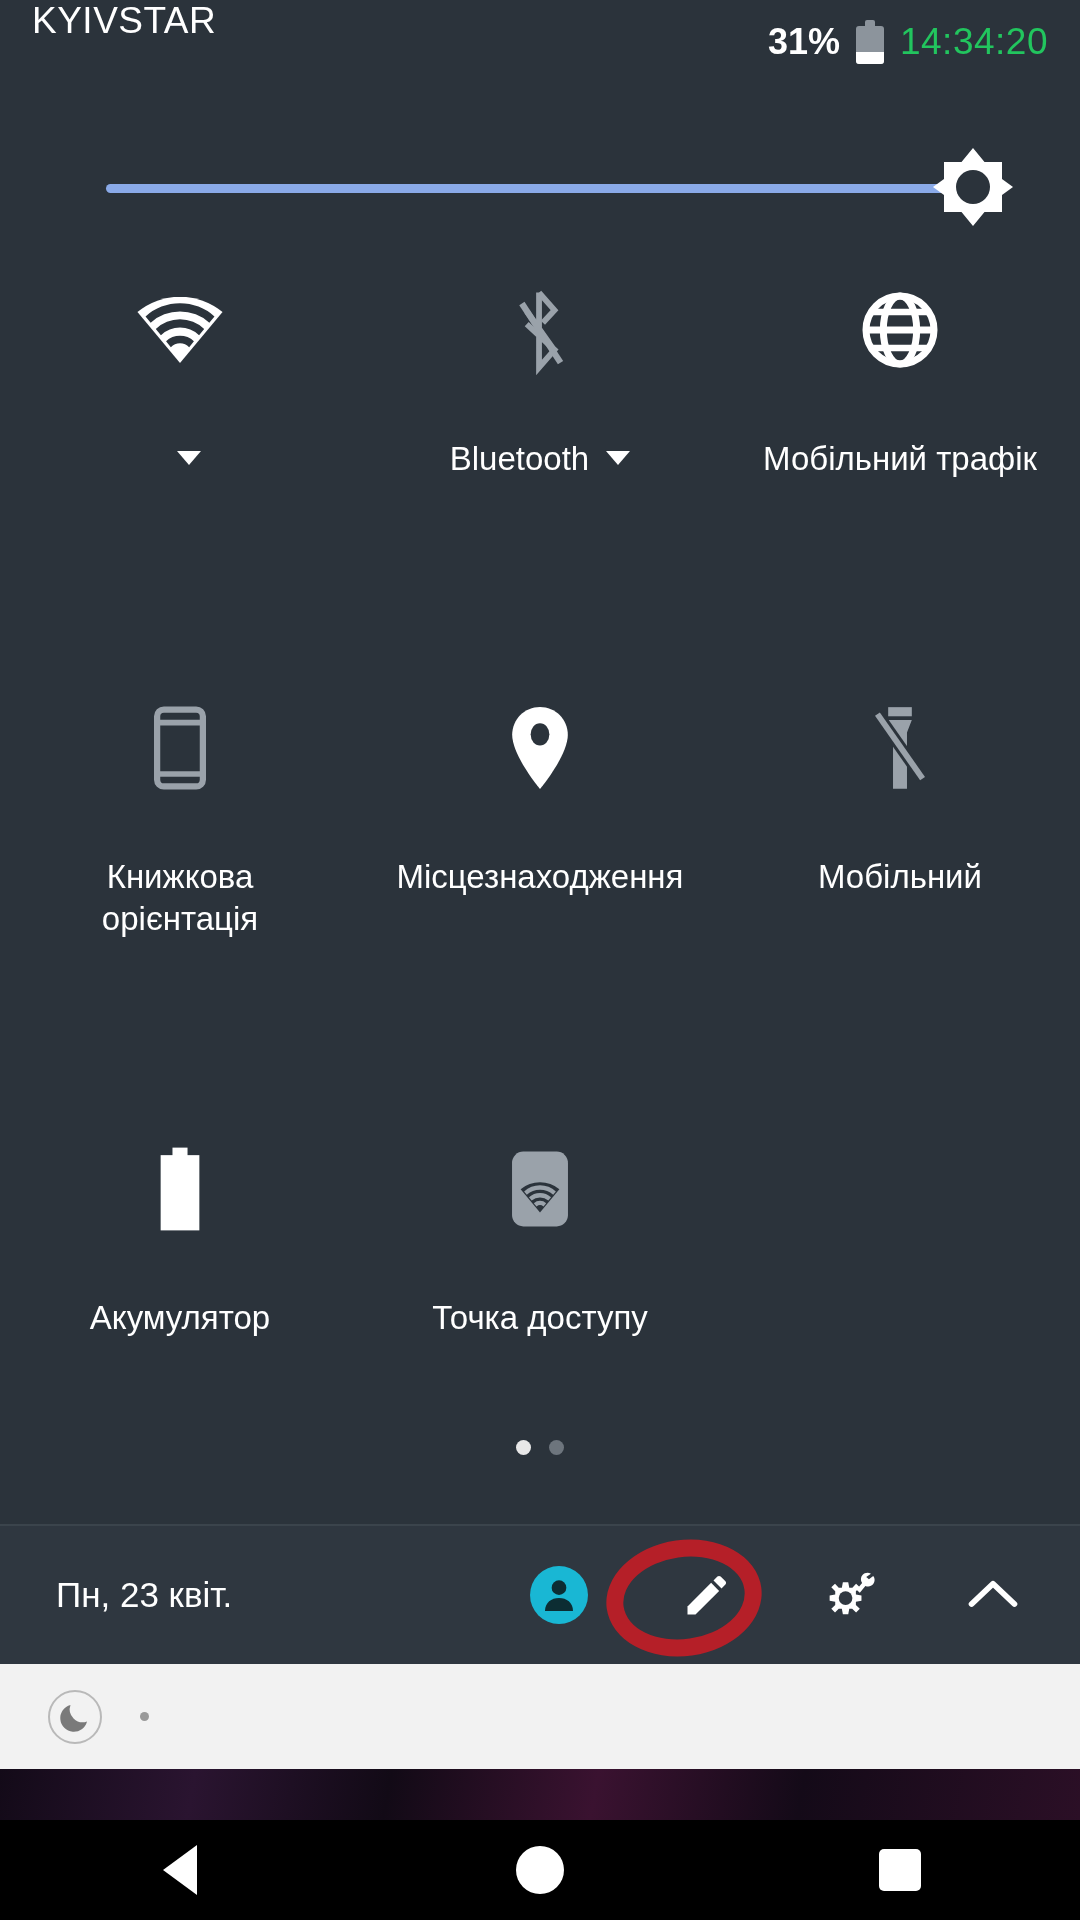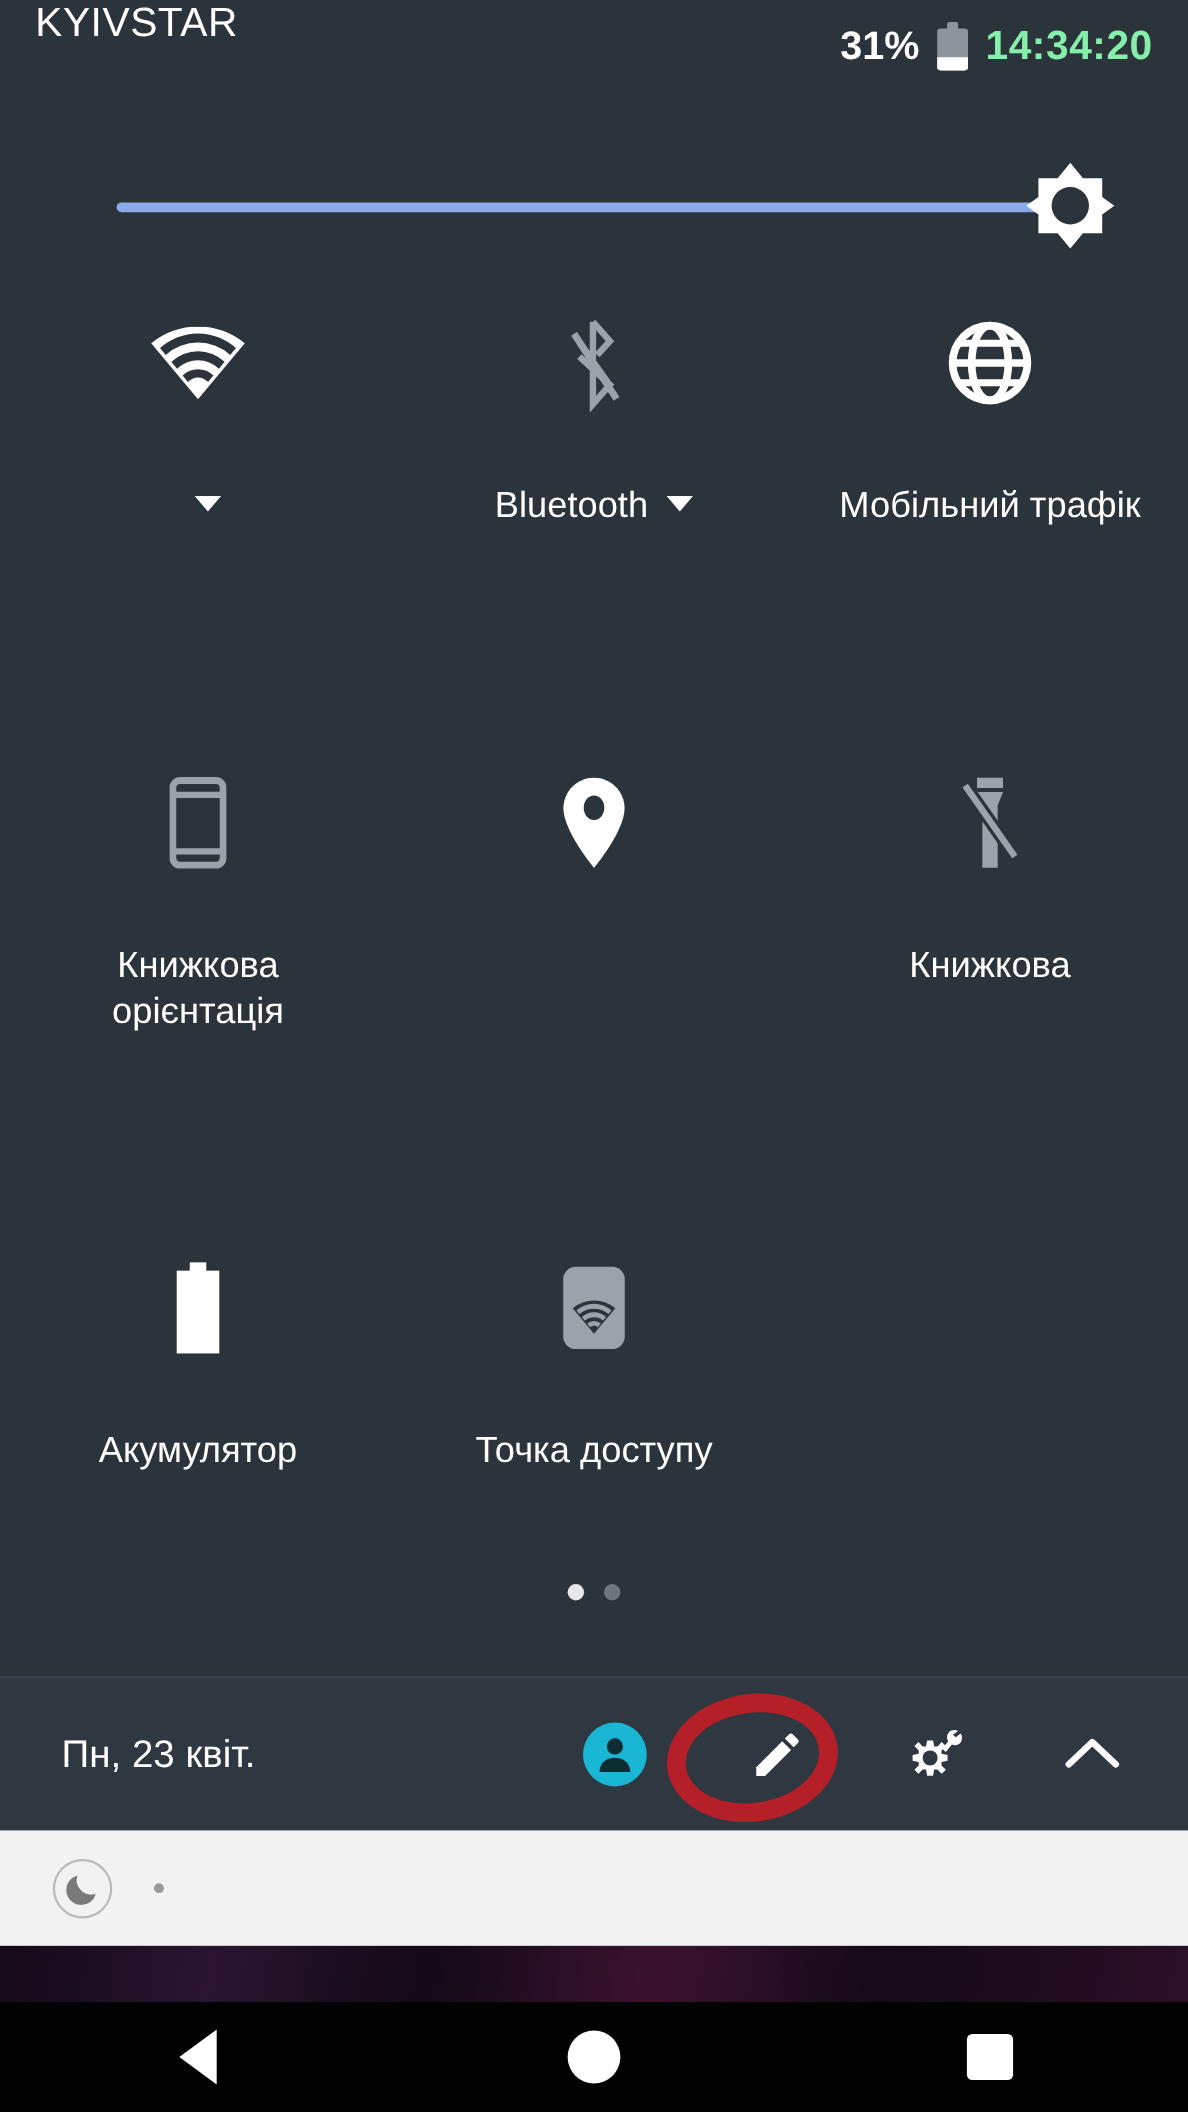--- a/index.html
+++ b/index.html
@@ -44,21 +44,21 @@
   .batt-glyph .cap {
     position:absolute; left:9px; top:0;
     width:10px; height:8px;
     background:#8c949c; border-radius:2px 2px 0 0;
   }
   .batt-glyph .fill {
     position:absolute; left:0; bottom:0;
     width:28px; height:12px;
     background:#ffffff; border-radius:0 0 3px 3px;
   }
-  .clock { font-size:37px; font-weight:700; color:#86efac; letter-spacing:0.5px; }
+  .clock { font-size:37px; font-weight:400; color:#22c55e; letter-spacing:0.5px; }
 
   
   .brightness-row {
     position:absolute; top:152px; left:0;
     width:1080px; height:80px;
   }
   .bright-track {
     position:absolute; left:106px; top:32px;
     width:862px; height:9px;
     background:#8aaae8; border-radius:5px;
@@ -291,33 +291,36 @@
         </div>
       </div>
 
       <div class="tile">
         <div class="tile-icon">
           <svg width="62" height="86" viewBox="0 0 24 34" xmlns="http://www.w3.org/2000/svg">
             <path fill="#ffffff" d="M12 0.8 C5.9 0.8 1.0 5.7 1.0 11.8 C1.0 20.1 12 33.2 12 33.2 C12 33.2 23 20.1 23 11.8 C23 5.7 18.1 0.8 12 0.8 Z"></path>
             <ellipse cx="12" cy="11.6" rx="3.7" ry="4.4" fill="#2b333b"></ellipse>
           </svg>
         </div>
+        <div class="tile-label-wrap">
+          <div class="tile-label">Місцезнаходження</div>
+        </div>
       </div>
 
       <div class="tile">
         <div class="tile-icon">
           <svg width="54" height="86" viewBox="0 0 20 32" xmlns="http://www.w3.org/2000/svg">
             <path fill="#9aa2aa" d="M5.6 0.8 H14.4 V4.2 H5.6 Z"></path>
             <path fill="#9aa2aa" d="M5.6 5.6 H14.4 L12.6 10.2 V31.2 H7.4 V10.2 Z"></path>
             <line x1="1.6" y1="3.4" x2="18.4" y2="27.4" stroke="#2b333b" stroke-width="4.4"></line>
             <line x1="1.6" y1="3.4" x2="18.4" y2="27.4" stroke="#9aa2aa" stroke-width="2.2"></line>
           </svg>
         </div>
         <div class="tile-label-wrap">
-          <div class="tile-label">Книжкова</div>
+          <div class="tile-label">Мобільний</div>
         </div>
       </div>
     </div>
 
     <div class="row-gap-2"></div>
 
     <div class="tile-row">
 
       <div class="tile">
         <div class="tile-icon">

